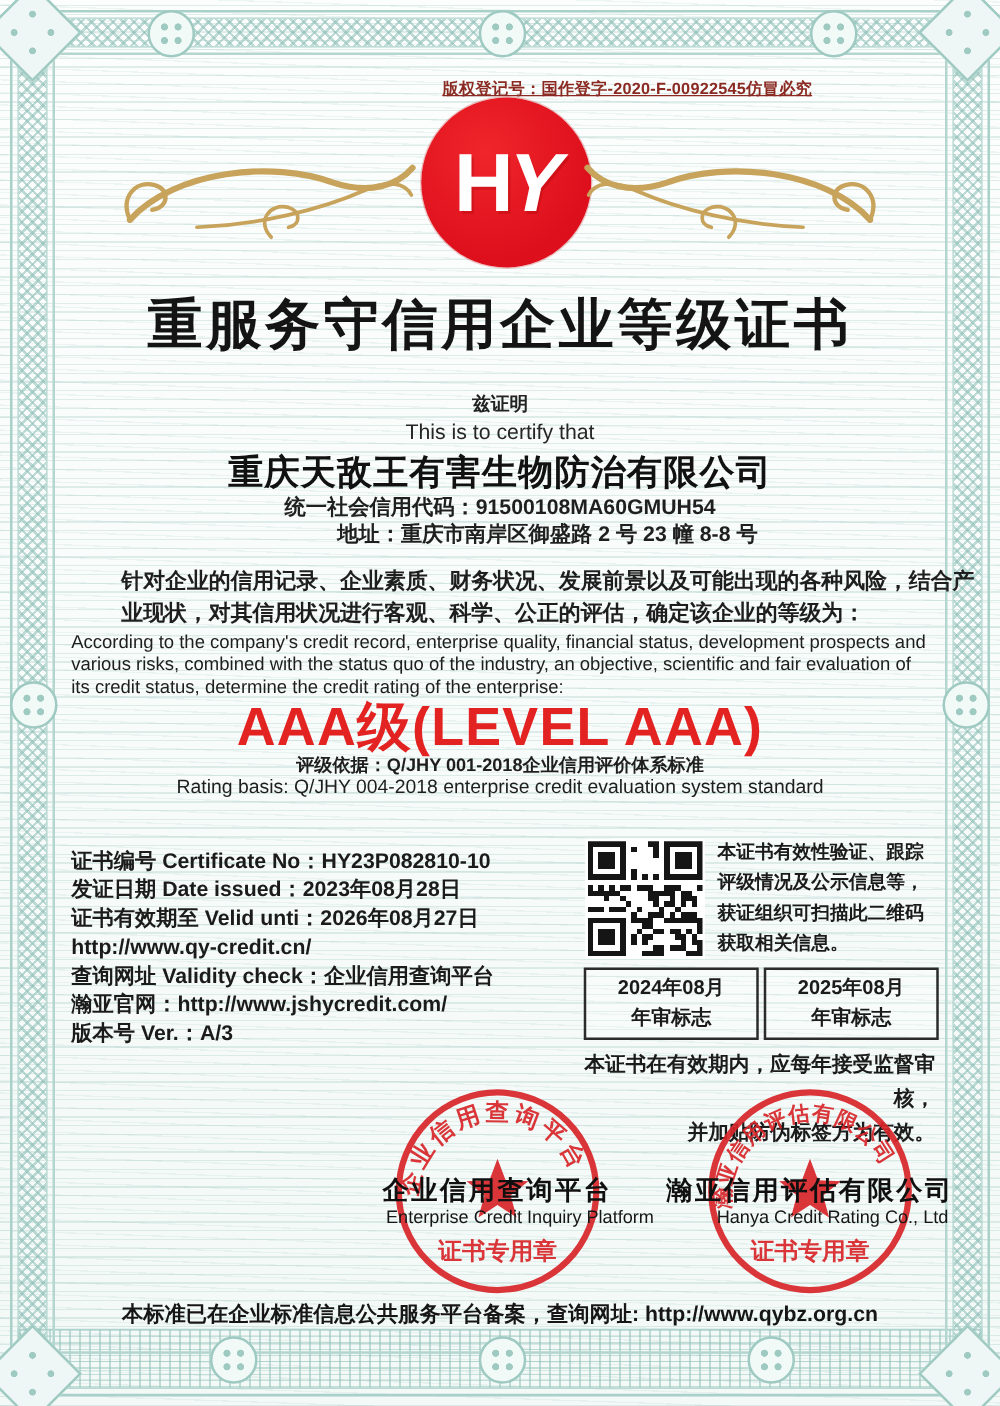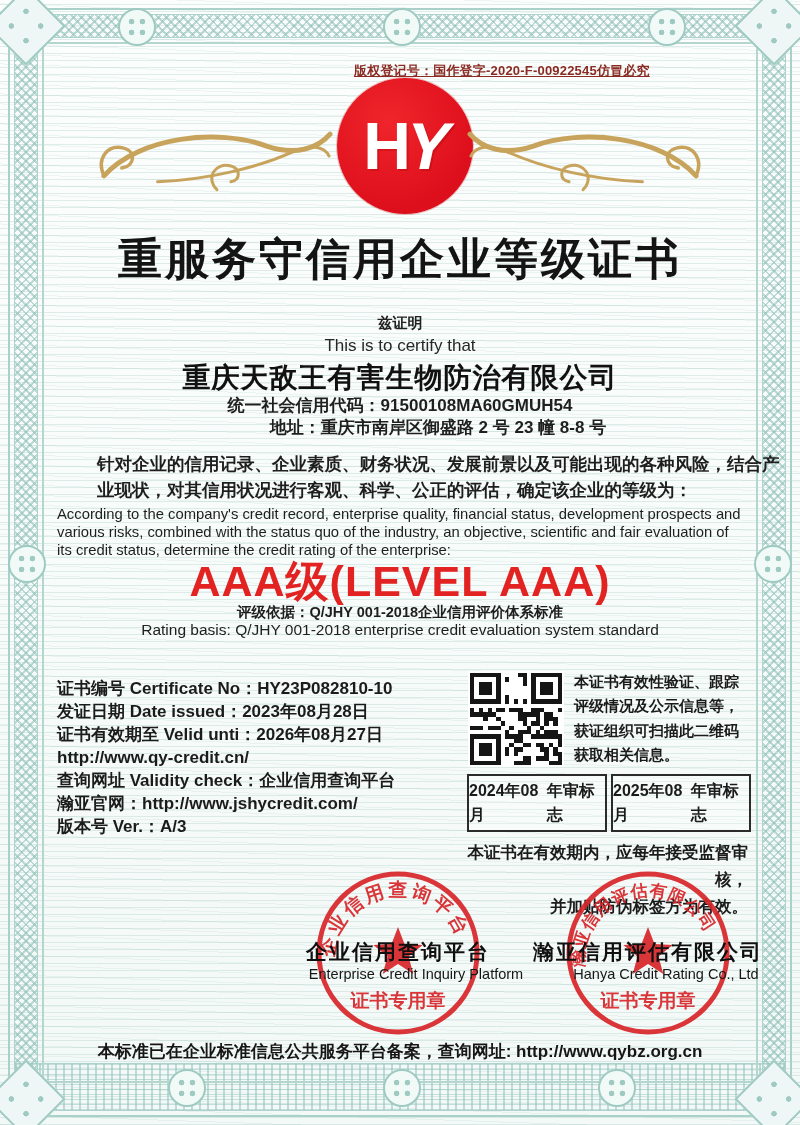--- a/index.html
+++ b/index.html
@@ -68,21 +68,21 @@
   .level{position:absolute;top:553px;left:0;width:100%;text-align:center;font-size:43px;font-weight:bold;color:#e32222;letter-spacing:1px;}
   .basis-cn{position:absolute;top:603px;left:0;width:100%;text-align:center;font-size:14.5px;font-weight:600;color:#1e1e1e;}
   .basis-en{position:absolute;top:621px;left:0;width:100%;text-align:center;font-size:15.5px;color:#1e1e1e;}
   
   .details{position:absolute;top:677px;left:57px;width:410px;font-size:17px;font-weight:600;color:#1b1b1b;}
   .details .line{height:23px;line-height:23px;white-space:nowrap;}
   
   .qr{position:absolute;top:671px;left:468px;width:96px;height:96px;background:#fff;padding:2px;box-sizing:border-box;}
   .qr-note{position:absolute;top:670px;left:574px;width:176px;font-size:15px;font-weight:600;line-height:1.63;color:#1b1b1b;}
   .badge{position:absolute;top:774px;width:136px;height:54px;border:2px solid #2b2b2b;background:rgba(255,255,255,.25);
-    display:flex;align-items:center;justify-content:center;font-size:16px;font-weight:600;color:#1b1b1b;line-height:1.5;}
+    display:flex;flex-direction:column;align-items:center;justify-content:center;font-size:16px;font-weight:600;color:#1b1b1b;line-height:1.5;}
   .badge.b1{left:467px;} .badge.b2{left:611px;}
   .supervision{position:absolute;top:839px;left:455px;width:293px;text-align:right;font-size:16.5px;font-weight:600;line-height:1.65;color:#1b1b1b;}
   
   .stamp{position:absolute;width:170px;height:170px;opacity:.92;}
   .stamp.s-left{top:868px;left:313px;}
   .stamp.s-right{top:868px;left:563px;}
   .org-cn{position:absolute;top:938px;text-align:center;font-size:21px;font-weight:bold;color:#101010;letter-spacing:2px;white-space:nowrap;}
   .org-en{position:absolute;top:966px;text-align:center;font-size:14.5px;color:#161616;white-space:nowrap;padding-left:36px;}
   .org-cn.o-left{left:398px;transform:translateX(-50%);}
   .org-en.o-left{left:398px;transform:translateX(-50%);}
@@ -144,21 +144,21 @@
 
   <div class="company-name">重庆天敌王有害生物防治有限公司</div>
   <div class="credit-code">统一社会信用代码：91500108MA60GMUH54</div>
   <div class="address">地址：重庆市南岸区御盛路 2 号 23 幢 8-8 号</div>
 
   <div class="para-cn">针对企业的信用记录、企业素质、财务状况、发展前景以及可能出现的各种风险，结合产业现状，对其信用状况进行客观、科学、公正的评估，确定该企业的等级为：</div>
   <div class="para-en">According to the company's credit record, enterprise quality, financial status, development prospects and various risks, combined with the status quo of the industry, an objective, scientific and fair evaluation of its credit status, determine the credit rating of the enterprise:</div>
 
   <div class="level">AAA级(LEVEL AAA)</div>
   <div class="basis-cn">评级依据：Q/JHY 001-2018企业信用评价体系标准</div>
-  <div class="basis-en">Rating basis: Q/JHY 001-2018 enterprise credit evaluation system standard</div>
+  <div class="basis-en">Rating basis: Q/JHY 004-2018 enterprise credit evaluation system standard</div>
 
   <div class="details">
     <div class="line">证书编号 Certificate No：HY23P082810-10</div>
     <div class="line">发证日期 Date issued：2023年08月28日</div>
     <div class="line">证书有效期至 Velid unti：2026年08月27日</div>
     <div class="line">http://www.qy-credit.cn/</div>
     <div class="line">查询网址 Validity check：企业信用查询平台</div>
     <div class="line">瀚亚官网：http://www.jshycredit.com/</div>
     <div class="line">版本号 Ver.：A/3</div>
   </div>

